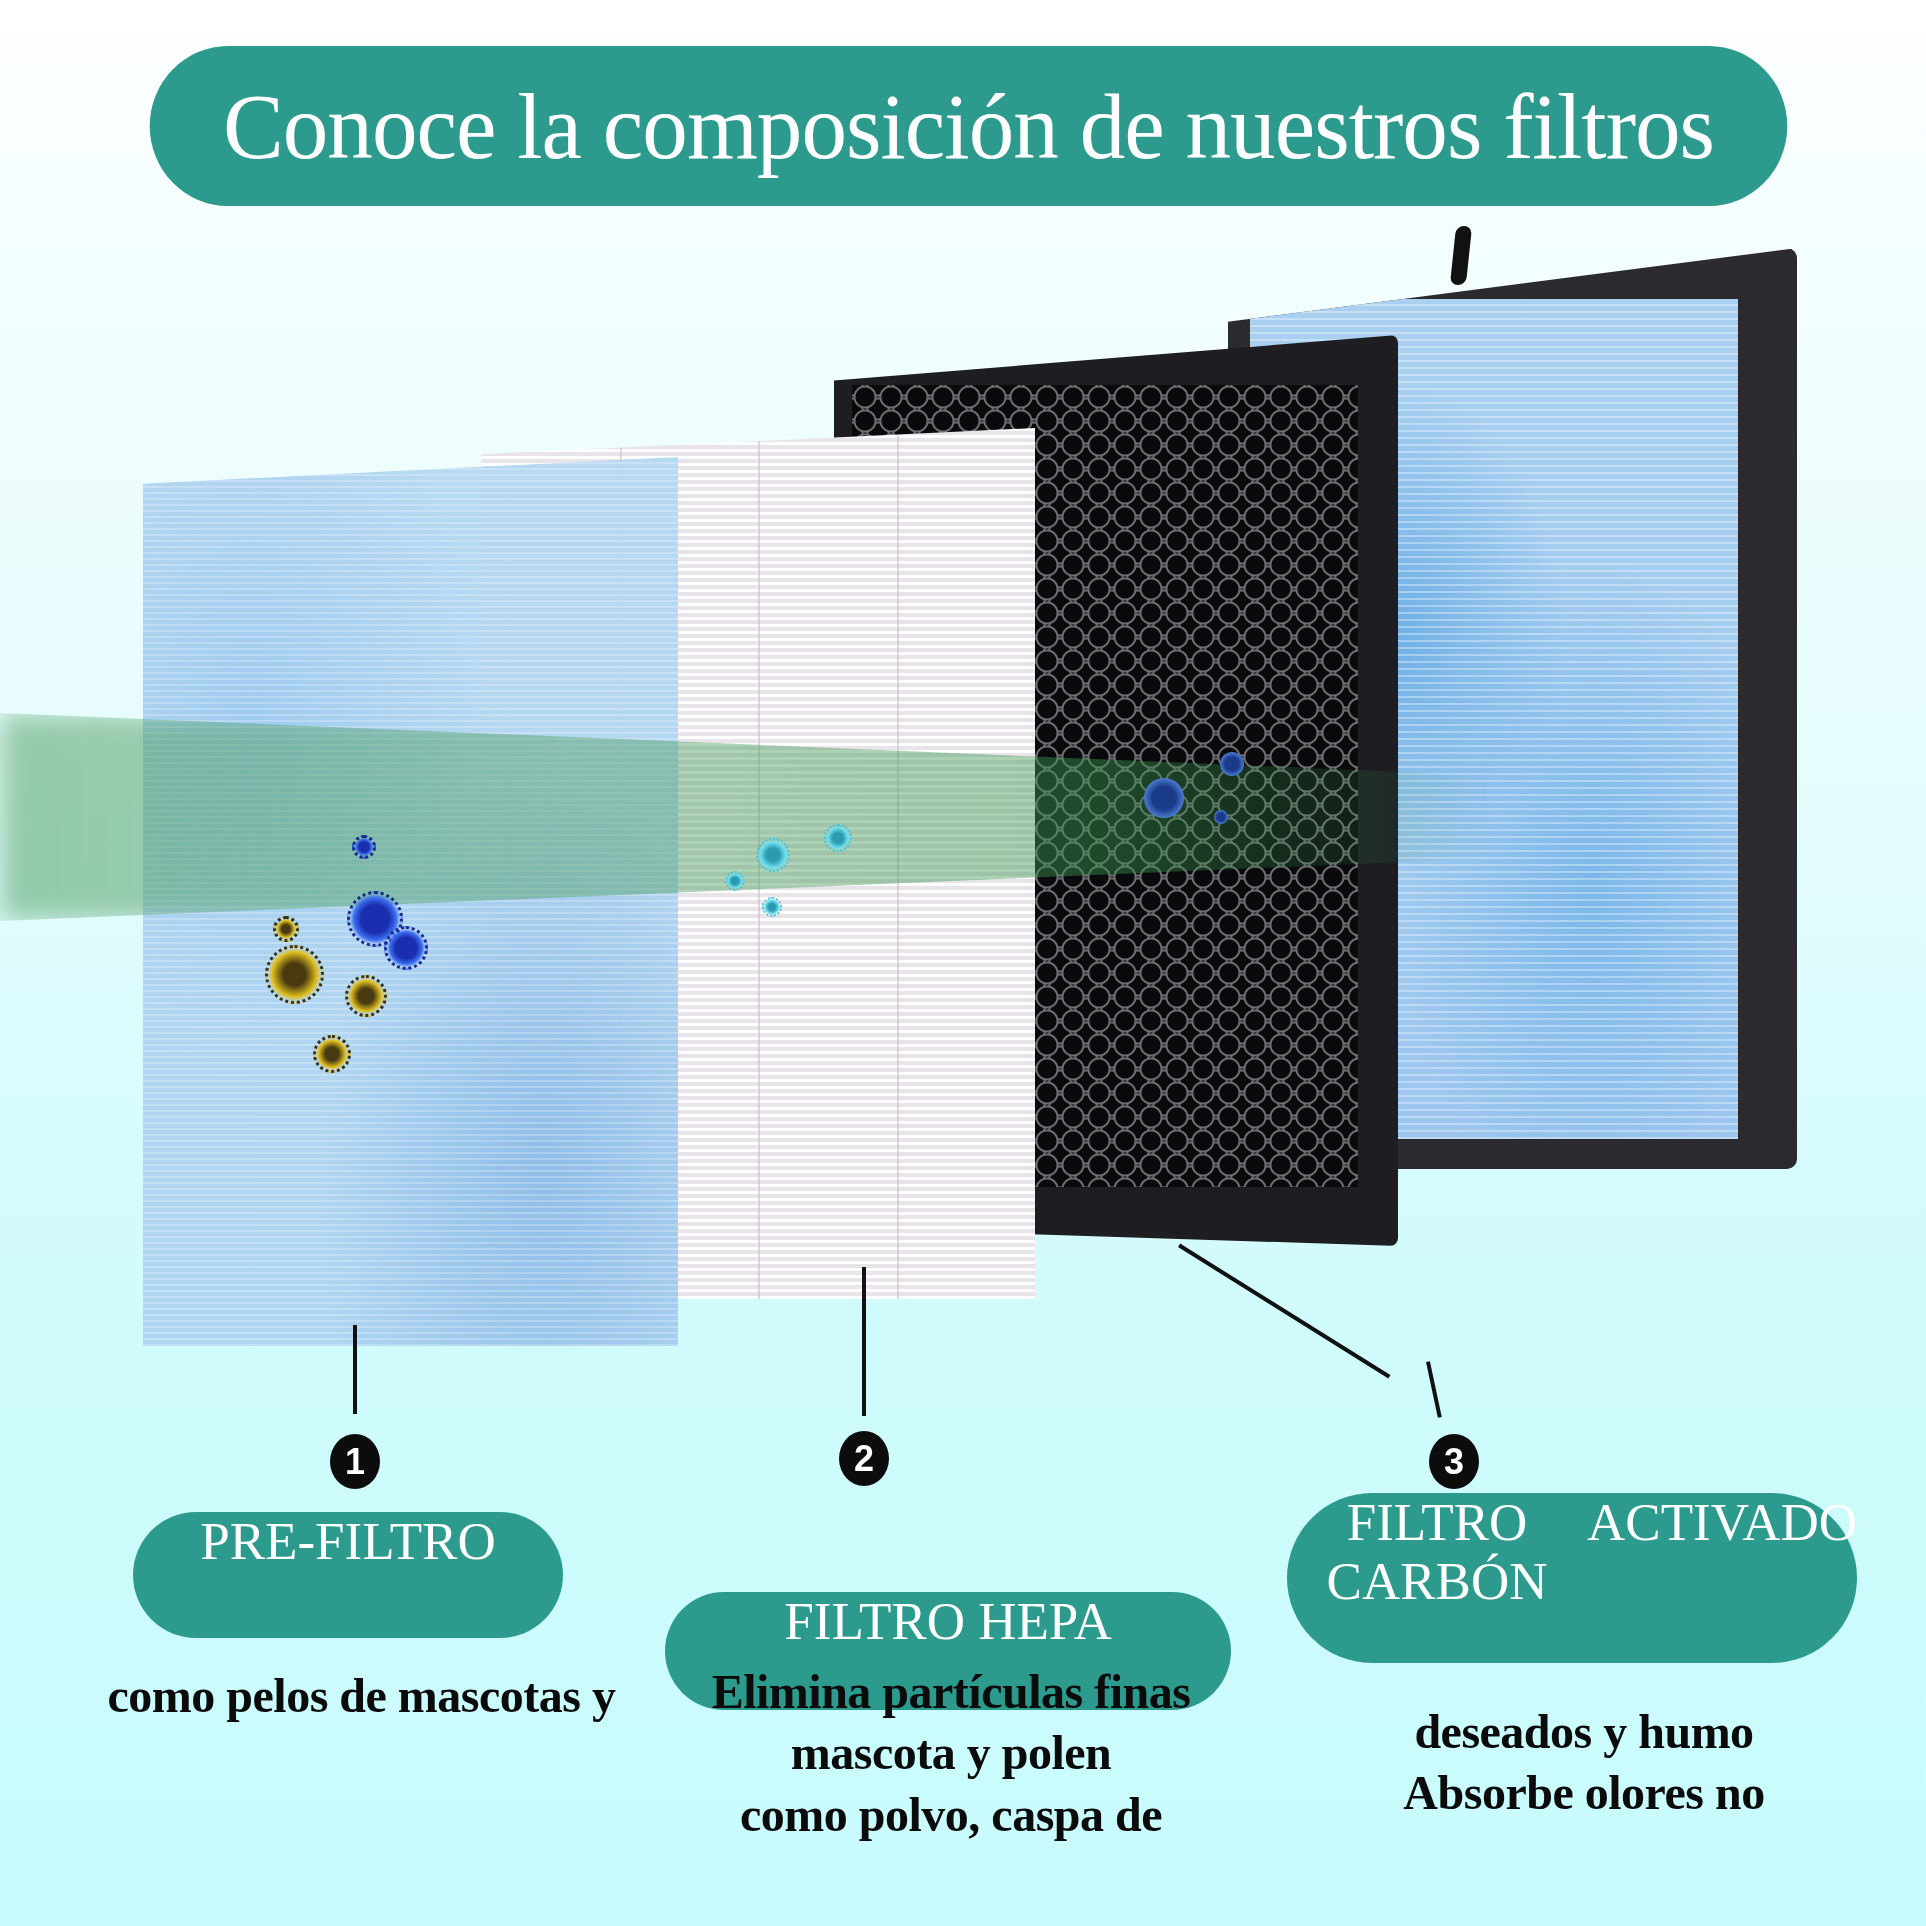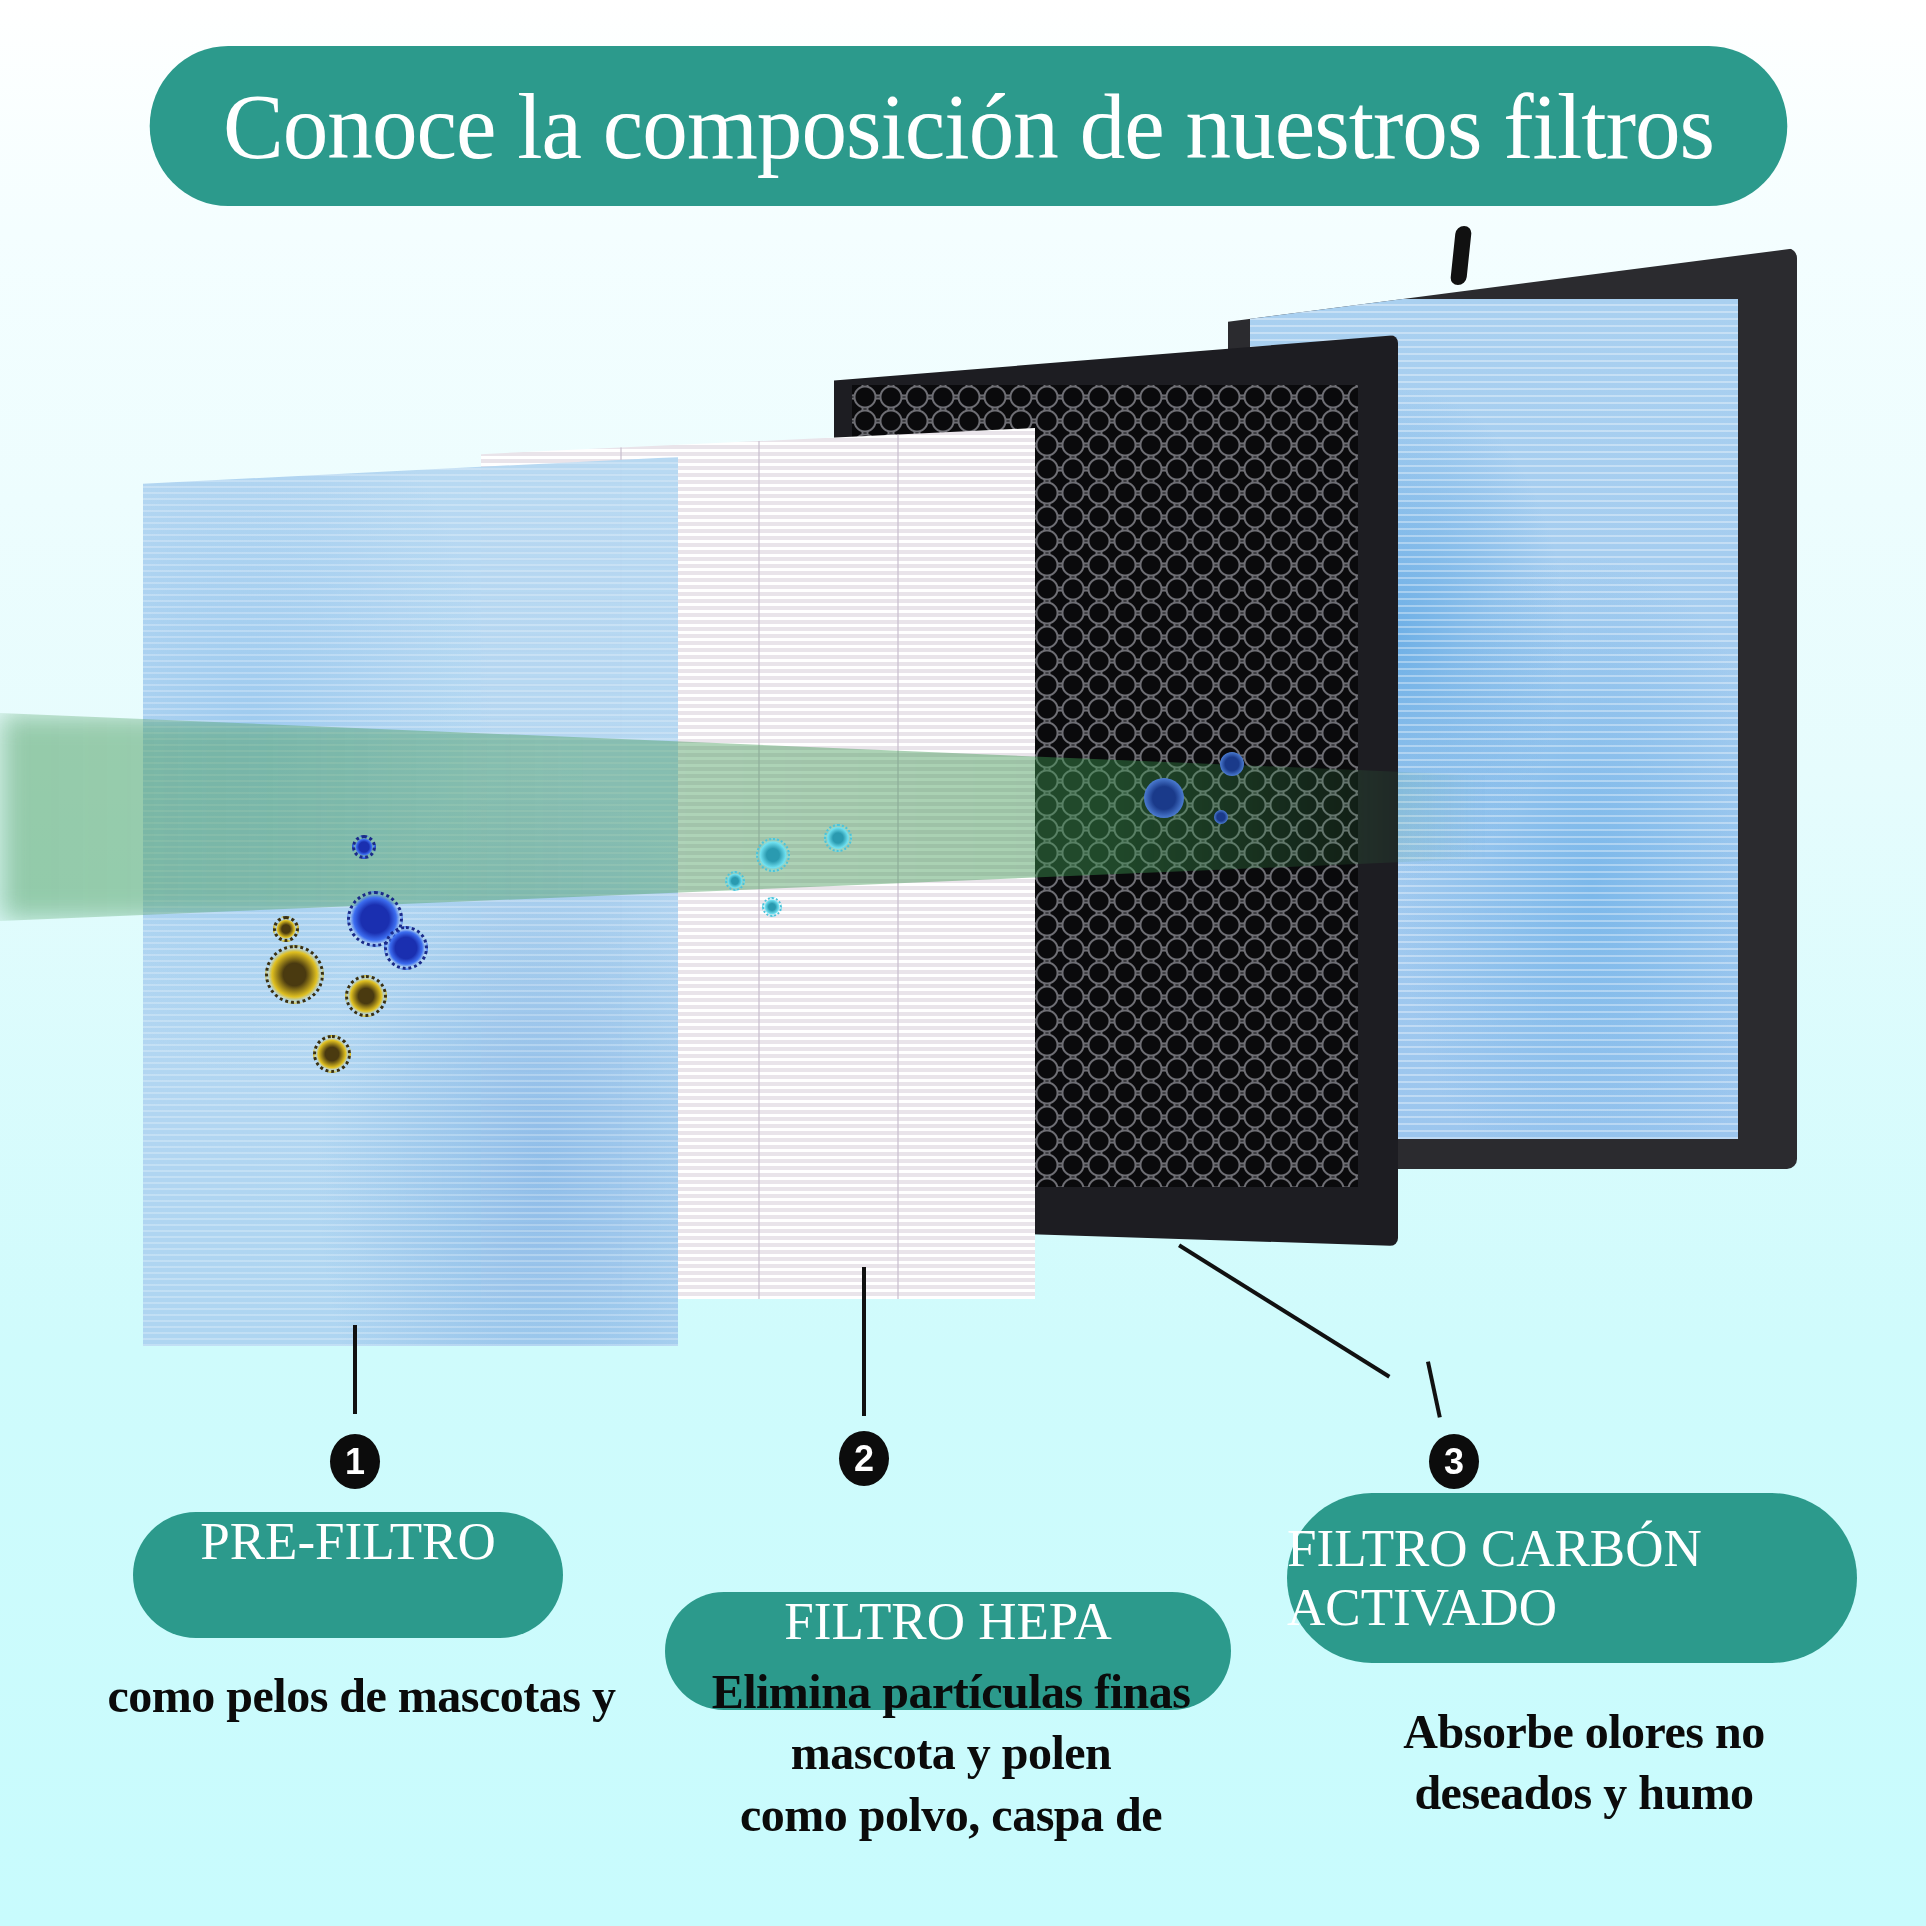--- a/index.html
+++ b/index.html
@@ -139,30 +139,30 @@
 <div class="badge" style="left:330px;top:1434px">1</div>
 <div class="badge" style="left:839px;top:1431px">2</div>
 <div class="badge" style="left:1429px;top:1434px">3</div>
 
 <div class="pill" style="left:133px;top:1512px;width:430px;height:126px">
   <span>PRE-FILTRO</span>
 </div>
 <div class="pill" style="left:665px;top:1592px;width:566px;height:118px">
   <span>FILTRO HEPA</span>
 </div>
-<div class="pill" style="left:1287px;top:1493px;width:570px;height:170px;flex-direction:column;border-radius:85px">
+<div class="pill" style="left:1287px;top:1493px;width:570px;height:170px;flex-direction:row;border-radius:85px">
   <span>FILTRO CARBÓN</span>
   <span>ACTIVADO</span>
 </div>
 
 <div class="desc" style="left:20px;top:1665px;width:683px">
   <span>como pelos de mascotas y</span>
 </div>
 <div class="desc" style="left:654px;top:1661px;width:594px">
   <span>Elimina partículas finas</span>
   <span>mascota y polen</span>
   <span>como polvo, caspa de</span>
 </div>
 <div class="desc" style="left:1307px;top:1701px;width:554px">
+  <span>deseados y humo</span>
   <span>Absorbe olores no</span>
-  <span>deseados y humo</span>
 </div>
 
 
 </body></html>

